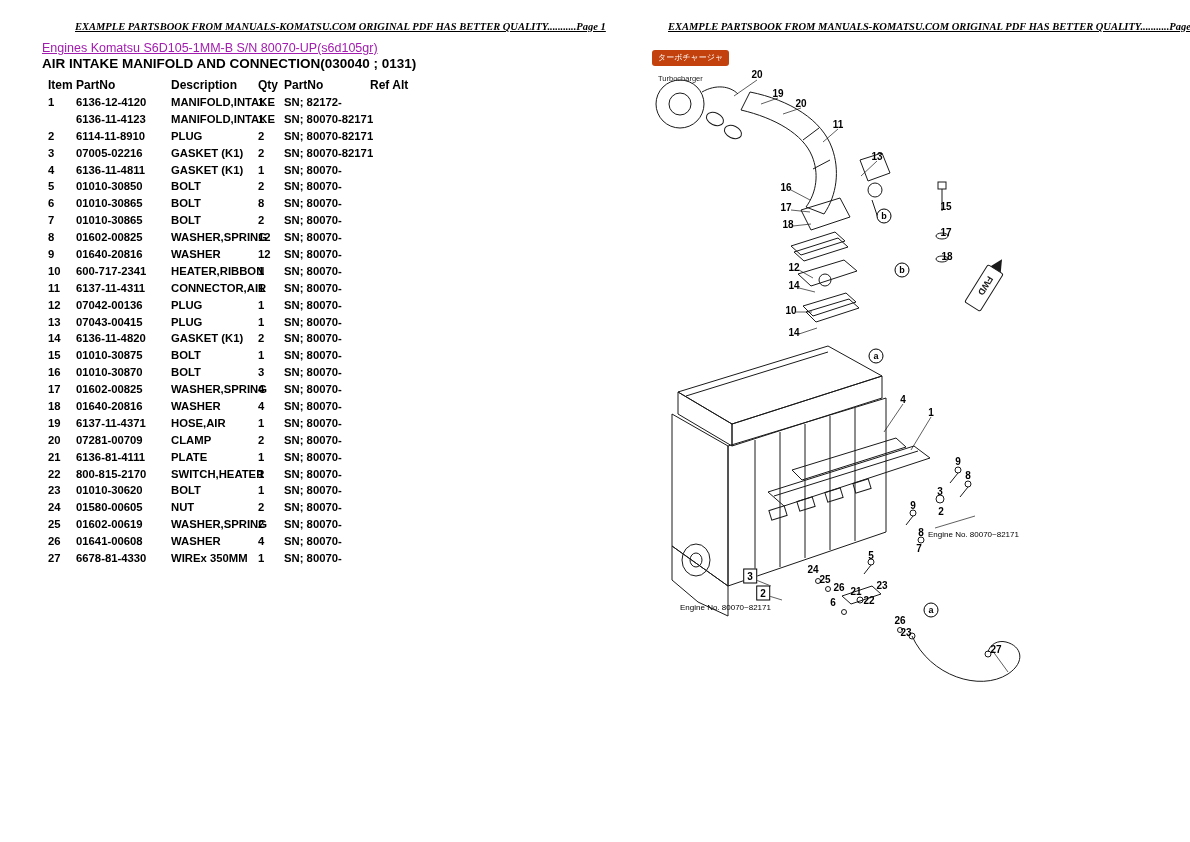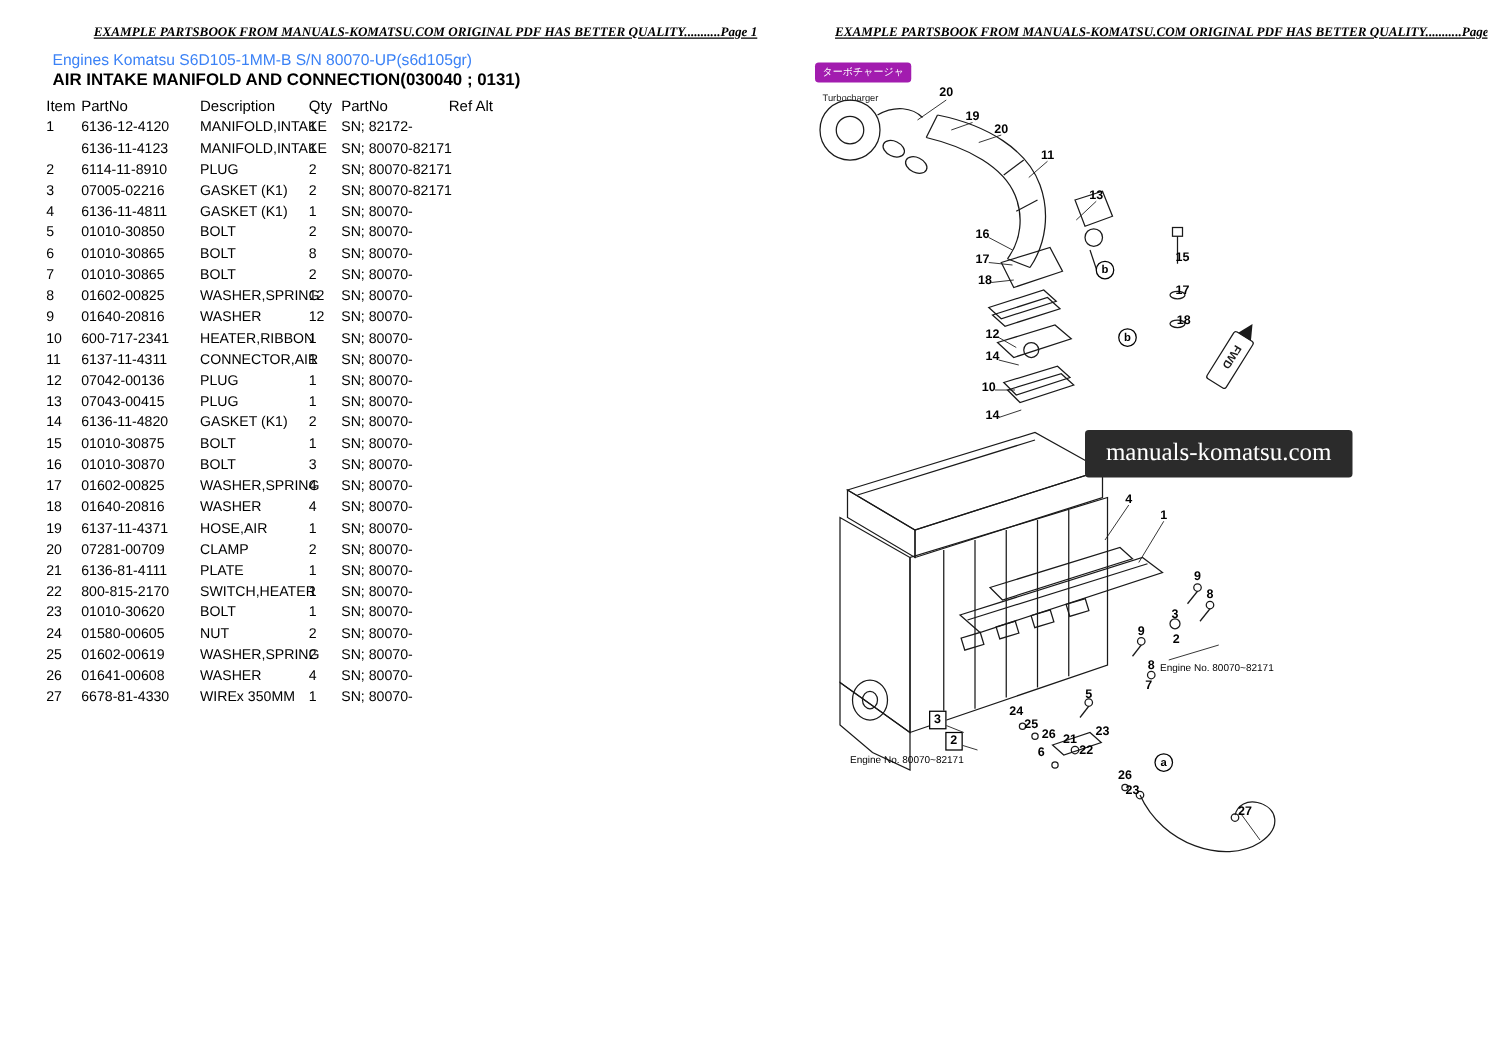--- a/index.html
+++ b/index.html
@@ -9,29 +9,29 @@
   }
   .hdr{
     position:absolute;top:21px;
     font-family:"Liberation Serif",serif;font-style:italic;font-weight:bold;
     font-size:10.5px;text-decoration:underline;white-space:nowrap;
   }
   #hdrL{left:75px;}
   #hdrR{left:668px;}
   .model-link{
     position:absolute;left:42px;top:41px;font-size:12.5px;
-    color:#3b82f6;white-space:nowrap;cursor:pointer;
+    color:#a21caf;text-decoration:underline;white-space:nowrap;cursor:pointer;
   }
   .section-title{
     position:absolute;left:42px;top:56px;font-size:13.5px;white-space:nowrap;font-weight:bold;
   }
   .ptable{
-    position:absolute;left:37px;top:77px;
+    position:absolute;left:48px;top:77px;
     display:grid;grid-template-columns:28px 95px 87px 26px 86px 52px;
-    grid-auto-rows:16.9px;font-weight:normal;font-size:11.3px;
+    grid-auto-rows:16.9px;font-weight:bold;font-size:11.3px;
   }
   .ptable .cell{white-space:nowrap;overflow:visible;line-height:16.9px;}
   .ptable .hcell{font-size:12px;line-height:17px;}
   
   .diagram{position:absolute;left:560px;top:40px;width:620px;height:700px;}
   .diagram svg{position:absolute;left:0;top:0;}
   .callout{
     position:absolute;transform:translate(-50%,-50%);
     font-weight:bold;font-size:10px;line-height:12px;white-space:nowrap;z-index:4;
   }
@@ -41,21 +41,21 @@
   }
   .callout.box{
     border:1.5px solid #000;padding:0 3px;background:#fff;line-height:13px;
   }
   .watermark{
     position:absolute;left:308px;top:304px;width:214px;height:38px;z-index:5;
     background:#2b2b2b;border-radius:3px;color:#fff;text-align:center;
     font-family:"Liberation Serif",serif;font-size:20px;line-height:37px;
   }
   .turbo-badge{
-    position:absolute;left:92px;top:10px;z-index:5;background:#a21caf;color:#fff;
+    position:absolute;left:92px;top:10px;z-index:5;background:#c2410c;color:#fff;
     font-size:8px;line-height:8px;padding:4px 6px;border-radius:3px;white-space:nowrap;
   }
   .turbo-caption{
     position:absolute;left:98px;top:34px;z-index:5;font-size:7.5px;color:#222;white-space:nowrap;
   }
   .engine-no{
     position:absolute;z-index:5;font-size:8px;white-space:nowrap;
   }
   #engineNoL{left:120px;top:563px;}
   #engineNoR{left:368px;top:490px;}
@@ -373,21 +373,20 @@
         <rect x="-9" y="-22" width="18" height="44" rx="2"></rect>
         <path d="M0,-34 L-6,-22 L6,-22 Z" fill="#1a1a1a" stroke="none"></path>
         <text transform="rotate(90)" x="-13" y="3" font-size="9" font-weight="bold" fill="#1a1a1a" stroke="none" font-family="Liberation Sans, sans-serif">FWD</text>
       </g>
     </g>
   </svg>
 
   <div class="turbo-badge">ターボチャージャ</div>
   <div class="turbo-caption">Turbocharger</div>
 
-  <div class="watermark">manuals-komatsu.com</div>
 
   <div class="engine-no" id="engineNoL">Engine No. 80070~82171</div>
   <div class="engine-no" id="engineNoR">Engine No. 80070~82171</div>
 
   <div>
       <div class="callout" style="left: 197px; top: 35px;">20</div>
       <div class="callout" style="left: 218px; top: 54px;">19</div>
       <div class="callout" style="left: 241px; top: 64px;">20</div>
       <div class="callout" style="left: 278px; top: 85px;">11</div>
       <div class="callout" style="left: 317px; top: 117px;">13</div>

